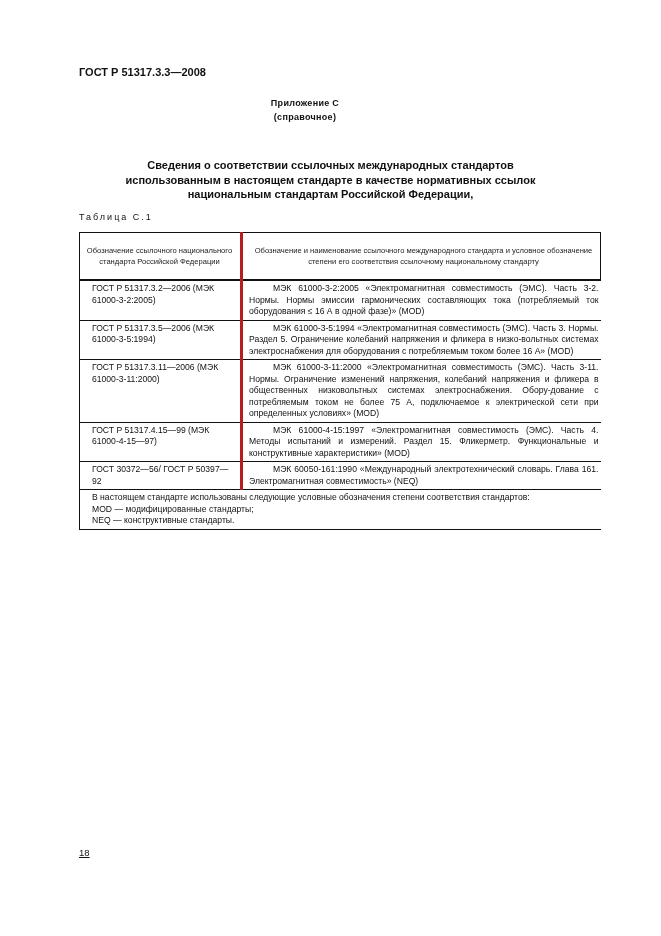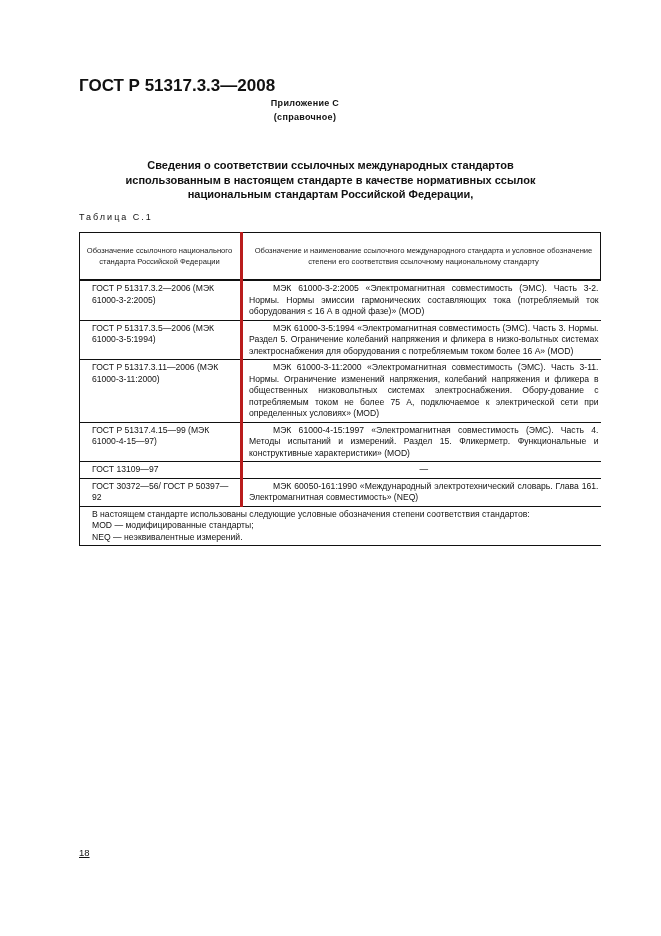--- a/index.html
+++ b/index.html
@@ -1,17 +1,17 @@
 <!DOCTYPE html>
 <html><head>
 <meta charset="utf-8">
 <style>
   html, body { margin:0; padding:0; background:#fff; }
   body { width:661px; height:936px; position:relative; font-family:"Liberation Sans", sans-serif; color:#111; }
-  .doc-code { position:absolute; left:79px; top:66px; font-size:17px; font-weight:bold;margin-top:10px; }
+  .doc-code { position:absolute; left:79px; top:66px; font-size:11px; font-weight:bold; }
   .appendix { position:absolute; left:0; width:610px; top:96px; text-align:center; font-size:9px; font-weight:bold; line-height:14px; letter-spacing:0.3px; }
   .heading { position:absolute; left:0; width:661px; top:158px; text-align:center; font-size:11px; font-weight:bold; line-height:14.5px; }
   .table-caption { position:absolute; left:79px; top:212px; font-size:9px; letter-spacing:2px; }
   table { position:absolute; left:79px; top:232px; width:522px; border-collapse:collapse; font-size:8.6px; line-height:11.5px; }
   td { vertical-align:top; padding:2px 5px 2px 6px; border-top:1px solid #111; }
   .col1 { width:143px; border-left:1px solid #111; border-right:3px solid #b91c1c; padding-left:12px; }
   .col2 { text-align:justify; padding-right:2px;margin-left:9px; }
   .col2 .ind { display:inline-block; width:24px; }
   thead td { font-size:7.6px; line-height:11px; text-align:center; vertical-align:middle; height:42px; color:#222; }
   thead td.col1 { padding-left:4px; }
@@ -57,30 +57,26 @@
     </tr>
     <tr>
       <td class="col1">ГОСТ Р 51317.3.11—2006 (МЭК 61000-3-11:2000)</td>
       <td class="col2"><span class="ind"></span><span>МЭК 61000-3-11:2000 «Электромагнитная совместимость (ЭМС). Часть 3-11. Нормы. Ограничение изменений напряжения, колебаний напряжения и фликера в общественных низковольтных системах электроснабжения. Обору-дование с потребляемым током не более 75 А, подключаемое к электрической сети при определенных условиях» (MOD)</span></td>
     </tr>
     <tr>
       <td class="col1">ГОСТ Р 51317.4.15—99 (МЭК 61000-4-15—97)</td>
       <td class="col2"><span class="ind"></span><span>МЭК 61000-4-15:1997 «Электромагнитная совместимость (ЭМС). Часть 4. Методы испытаний и измерений. Раздел 15. Фликерметр. Функциональные и конструктивные характеристики» (MOD)</span></td>
     </tr>
     <tr>
-      <td class="col1">ГОСТ 13109—97</td>
-      <td class="col2 center">—</td>
-    </tr>
-    <tr>
       <td class="col1">ГОСТ 30372—56/ ГОСТ Р 50397—92</td>
       <td class="col2"><span class="ind"></span><span>МЭК 60050-161:1990 «Международный электротехнический словарь. Глава 161. Электромагнитная совместимость» (NEQ)</span></td>
     </tr>
     <tr class="footnote">
       <td colspan="2">
         <div>В настоящем стандарте использованы следующие условные обозначения степени соответствия стандартов:</div>
         <div>MOD — модифицированные стандарты;</div>
-        <div>NEQ — неэквивалентные измерений.</div>
+        <div>NEQ — конструктивные стандарты.</div>
       </td>
     </tr>
   </tbody>
 </table>
 
 <div class="page-num">18</div>
 
 </body></html>

